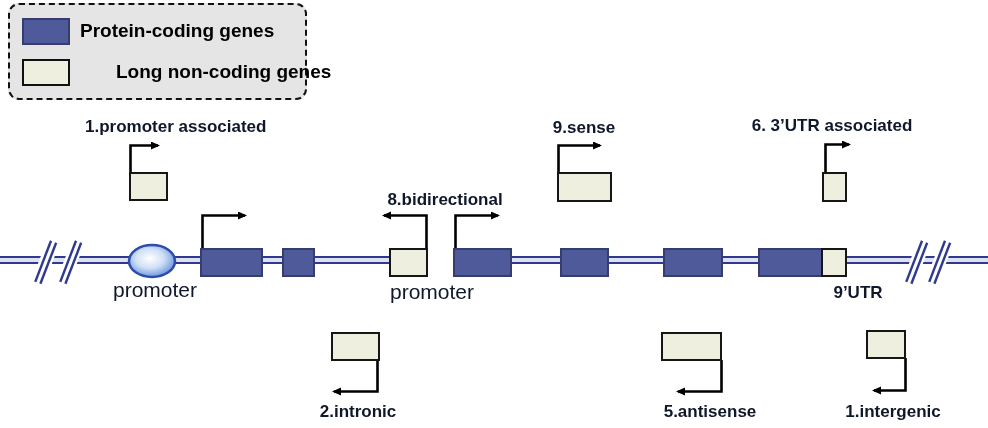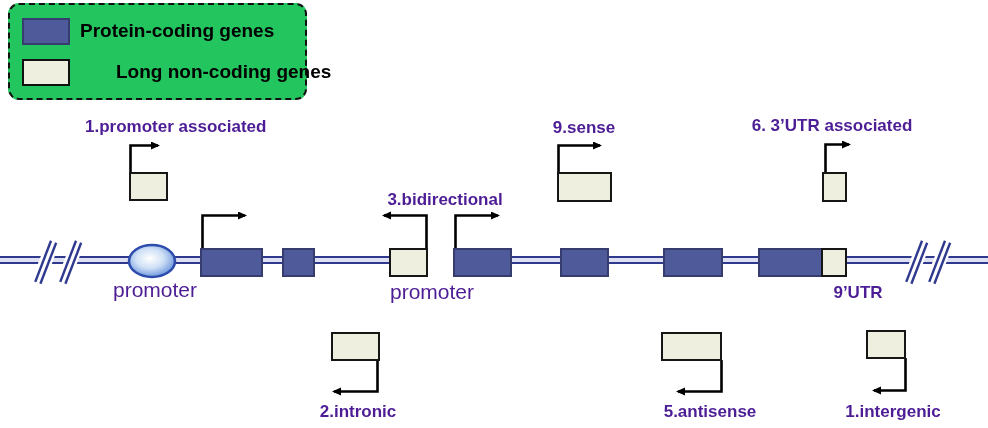--- a/index.html
+++ b/index.html
@@ -18,29 +18,29 @@
 
   
   .exon {
     position:absolute; background:#4f5a9b; border:2px solid #363d6e;
   }
   .lnc-box {
     position:absolute; background:#eeefde; border:2px solid #161616;
   }
 
   
-  .lbl { position:absolute; white-space:nowrap; color:#4c1d95; }
+  .lbl { position:absolute; white-space:nowrap; color:#0f172a; }
   .lbl.bold { font-weight:700; font-size:17px; }
   .lbl.reg  { font-weight:400; font-size:21px; }
   .lbl.ctr  { transform:translateX(-50%); }
 
   
   .legend {
     position:absolute; left:8px; top:3px; width:299px; height:97px;
-    background:#22c55e; border:2.5px dashed #111111; border-radius:11px;
+    background:#e5e5e5; border:2.5px dashed #111111; border-radius:11px;
   }
   .legend .swatch { position:absolute; width:48px; height:27px; }
   .legend .sw-blue  { left:12px; top:13px; background:#4f5a9b; border:2px solid #363d6e; }
   .legend .sw-cream { left:12px; top:54px; background:#eeefde; border:2px solid #111111; }
   .legend .leg-lbl { position:absolute; left:70px; font-weight:700; font-size:19px; color:#000; white-space:nowrap; }
   .legend .leg-lbl-1 { top:15px; }
   .legend .leg-lbl-2 { top:56px;margin-left:36px; }
 </style>
 </head>
 <body>
@@ -112,21 +112,21 @@
   <div class="lnc-box" style="left:331px; top:332px; width:49px; height:29px;"></div>
   <div class="lnc-box" style="left:389px; top:248px; width:39px; height:29px;"></div>
   <div class="lnc-box" style="left:557px; top:172px; width:55px; height:30px;"></div>
   <div class="lnc-box" style="left:661px; top:332px; width:61px; height:29px;"></div>
   <div class="lnc-box" style="left:822px; top:172px; width:25px; height:30px;"></div>
   <div class="lnc-box" style="left:821px; top:248px; width:26px; height:29px;"></div>
   <div class="lnc-box" style="left:866px; top:330px; width:40px; height:29px;"></div>
 
   <div class="lbl bold" style="left:85px; top:117px;">1.promoter associated</div>
   <div class="lbl bold ctr" style="left:358px; top:402px;">2.intronic</div>
-  <div class="lbl bold ctr" style="left:445px; top:190px;">3.bidirectional</div>
+  <div class="lbl bold ctr" style="left:445px; top:190px;">8.bidirectional</div>
   <div class="lbl bold ctr" style="left:584px; top:118px;">9.sense</div>
   <div class="lbl bold ctr" style="left:710px; top:402px;">5.antisense</div>
   <div class="lbl bold ctr" style="left:832px; top:116px;">6. 3’UTR associated</div>
   <div class="lbl bold ctr" style="left:893px; top:402px;">1.intergenic</div>
 
   <div class="lbl reg ctr" style="left:155px; top:278px;">promoter</div>
   <div class="lbl reg ctr" style="left:432px; top:280px;">promoter</div>
   <div class="lbl bold ctr" style="left:858px; top:283px;">9’UTR</div>
 
   <div class="legend">

